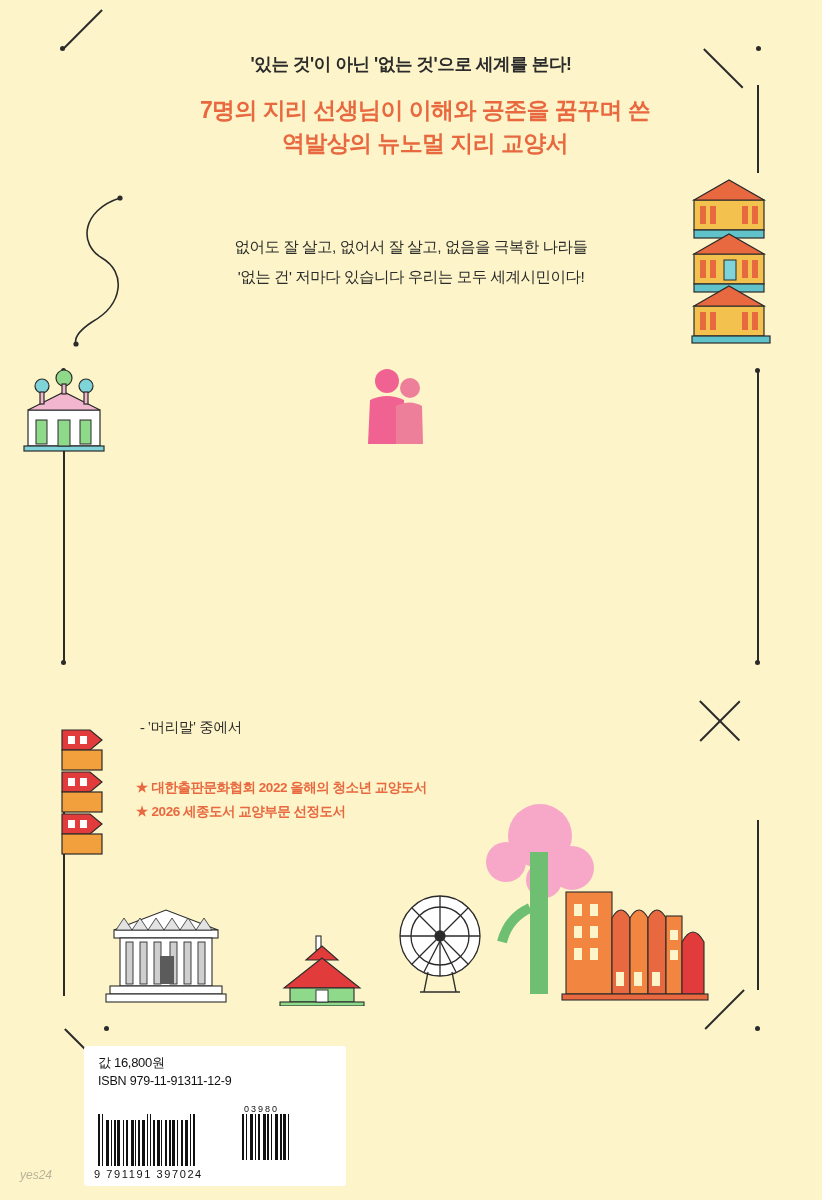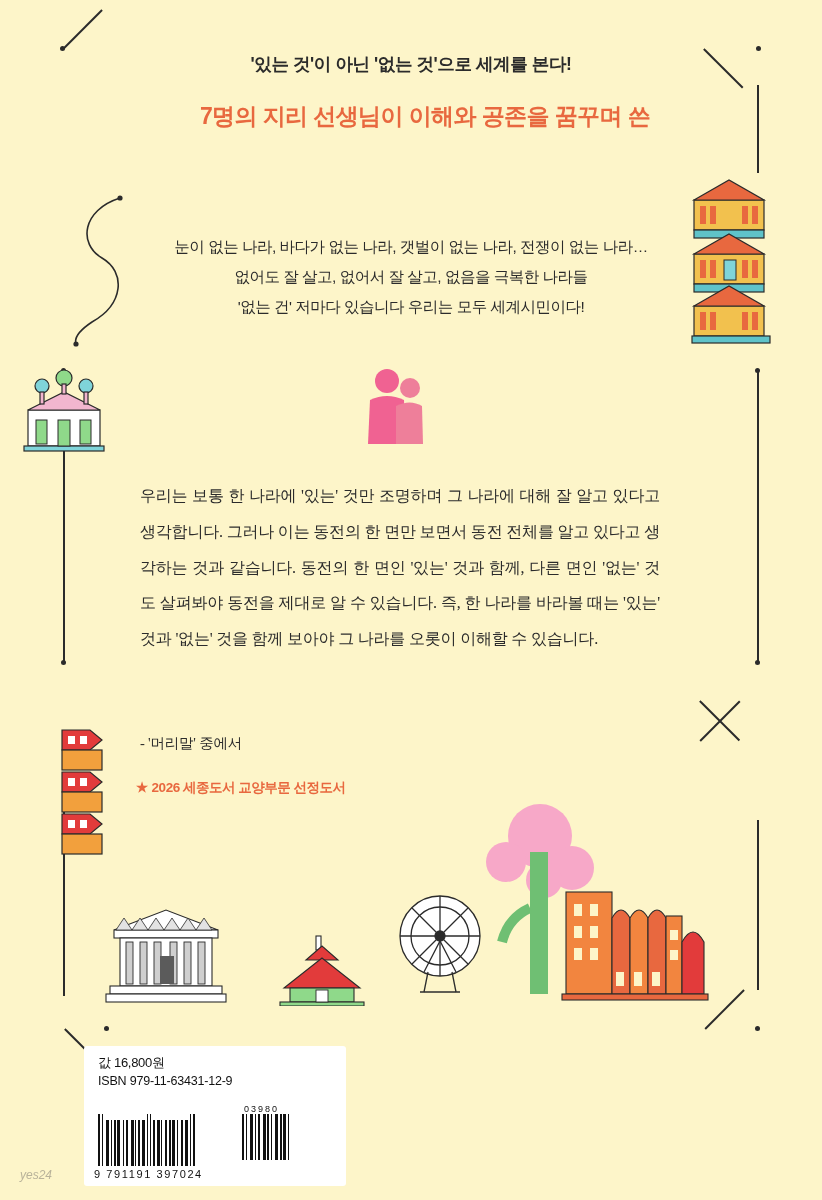--- a/index.html
+++ b/index.html
@@ -21,21 +21,21 @@
   .dot{position:absolute;width:5px;height:5px;border-radius:50%;background:#2b2b2b;}
 
   
   .headline{
     position:absolute;left:0;right:0;top:52px;
     text-align:center;
     font-family:"Liberation Sans", sans-serif;
   }
   .headline .l1{
     font-size:17.5px;font-weight:bold;color:#2b2b2b;letter-spacing:-0.4px;
-    margin-bottom:24px;
+    margin-bottom:18px;
   }
   .headline .l2, .headline .l3{
     font-size:23px;font-weight:bold;color:#e8683f;letter-spacing:-0.6px;
     line-height:1.42;
     margin-left:28px;
   }
 
   
   .subhead{
     position:absolute;left:0;right:0;top:232px;
@@ -45,21 +45,21 @@
   }
 
   
   .bodytext{
     position:absolute;left:140px;width:520px;top:478px;
     font-family:"Liberation Serif", serif;
     font-size:16px;color:#2b2b2b;line-height:2.24;letter-spacing:-0.2px;
     text-align:justify;
   }
   .attribution{
-    position:absolute;left:140px;top:734px;
+    position:absolute;left:140px;top:718px;
     font-family:"Liberation Serif", serif;
     font-size:14.5px;color:#2b2b2b;letter-spacing:-0.2px;text-align:center;
   }
 
   
   .awards{
     position:absolute;left:136px;top:776px;
     font-family:"Liberation Sans", sans-serif;
     font-size:13.5px;color:#e8683f;font-weight:bold;letter-spacing:-0.5px;
     line-height:1.75;
@@ -128,24 +128,24 @@
 
   <svg style="position:absolute;left:62px;top:192px;" width="70" height="160" viewBox="0 0 70 160">
     <path d="M58 6 C20 18, 16 52, 40 66 C64 80, 62 112, 30 130 C18 138, 12 146, 14 152" fill="none" stroke="#2b2b2b" stroke-width="1.6"></path>
     <circle cx="58" cy="6" r="2.6" fill="#2b2b2b"></circle>
     <circle cx="14" cy="152" r="2.6" fill="#2b2b2b"></circle>
   </svg>
 
   <div class="headline">
     <div class="l1">'있는 것'이 아닌 '없는 것'으로 세계를 본다!</div>
     <div class="l2">7명의 지리 선생님이 이해와 공존을 꿈꾸며 쓴</div>
+    <div class="l3">역발상의 뉴노멀 지리 교양서</div>
   </div>
 
   <div class="subhead">
-    <div>눈이 없는 나라, 바다가 없는 나라, 갯벌이 없는 나라, 전쟁이 없는 나라…</div>
     <div>없어도 잘 살고, 없어서 잘 살고, 없음을 극복한 나라들</div>
     <div>'없는 건' 저마다 있습니다 우리는 모두 세계시민이다!</div>
   </div>
 
   <svg style="position:absolute;left:688px;top:176px;" width="86" height="170" viewBox="0 0 86 170">
 
     <g stroke="#2b2b2b" stroke-width="1.2">
       <rect x="6" y="24" width="70" height="30" fill="#f2c14e"></rect>
       <polygon points="6,24 41,4 76,24" fill="#e8683f"></polygon>
       <rect x="6" y="54" width="70" height="8" fill="#5fc3c9"></rect>
@@ -196,24 +196,26 @@
     <g fill="#f06292">
       <circle cx="25" cy="15" r="12"></circle>
       <path d="M8 34 q17 -8 34 0 l2 44 h-38 z"></path>
     </g>
     <g fill="#ee7f9a">
       <circle cx="48" cy="22" r="10"></circle>
       <path d="M34 40 q14 -7 26 0 l1 38 h-27 z"></path>
     </g>
   </svg>
 
-  <div class="bodytext">우리는 보통 한 나라에 '있는' 것만 조명하며 그 나라에 대해 잘 알고 있다고 생각합니다. 그러나 이는 동전의 한 면만 보면서 동전 전체를 알고 있다고 생각하는 것과 같습니다. 동전의 한 면인 '있는' 것과 함께, 다른 면인 '없는' 것도 살펴봐야 동전을 제대로 알 수 있습니다. 즉, 한 나라를 바라볼 때는 '있는' 것과 '없는' 것을 함께 보아야 그 나라를 오롯이 이해할 수 있습니다.</div>
   <div class="attribution">- '머리말' 중에서</div>
 
   <div class="awards">
+    <div>
+      <span class="star">★</span><span>대한출판문화협회 2022 올해의 청소년 교양도서</span>
+    </div>
     <div>
       <span class="star">★</span><span>2026 세종도서 교양부문 선정도서</span>
     </div>
   </div>
 
   <svg style="position:absolute;left:56px;top:722px;" width="72" height="134" viewBox="0 0 72 134">
     <g stroke="#2b2b2b" stroke-width="1.2">
       <polygon points="6,28 6,8 34,8 46,18 34,28" fill="#e23b3b"></polygon>
       <rect x="6" y="28" width="40" height="20" fill="#f2a03d"></rect>
       <polygon points="6,70 6,50 34,50 46,60 34,70" fill="#e23b3b"></polygon>
@@ -313,21 +315,21 @@
       <rect x="276" y="154" width="8" height="10"></rect>
         <rect x="276" y="174" width="8" height="10"></rect>
       <rect x="222" y="196" width="8" height="14"></rect>
         <rect x="240" y="196" width="8" height="14"></rect>
       <rect x="258" y="196" width="8" height="14"></rect>
     </g>
   </svg>
 
   <div class="barcode-panel">
     <div class="price">값 16,800원</div>
-    <div class="isbn">ISBN 979-11-63431-12-9</div>
+    <div class="isbn">ISBN 979-11-91311-12-9</div>
     <div class="addon-digits">03980</div>
 
     <div class="bars" style="left:14px;top:68px;height:52px;">
       <span style="width:2px;height:52px;"></span>
         <span style="width:2px;"></span>
       <span style="width:1px;height:52px;"></span>
         <span style="width:3px;"></span>
       <span style="width:3px;height:46px;"></span>
         <span style="width:2px;"></span>
       <span style="width:1px;height:46px;"></span>

